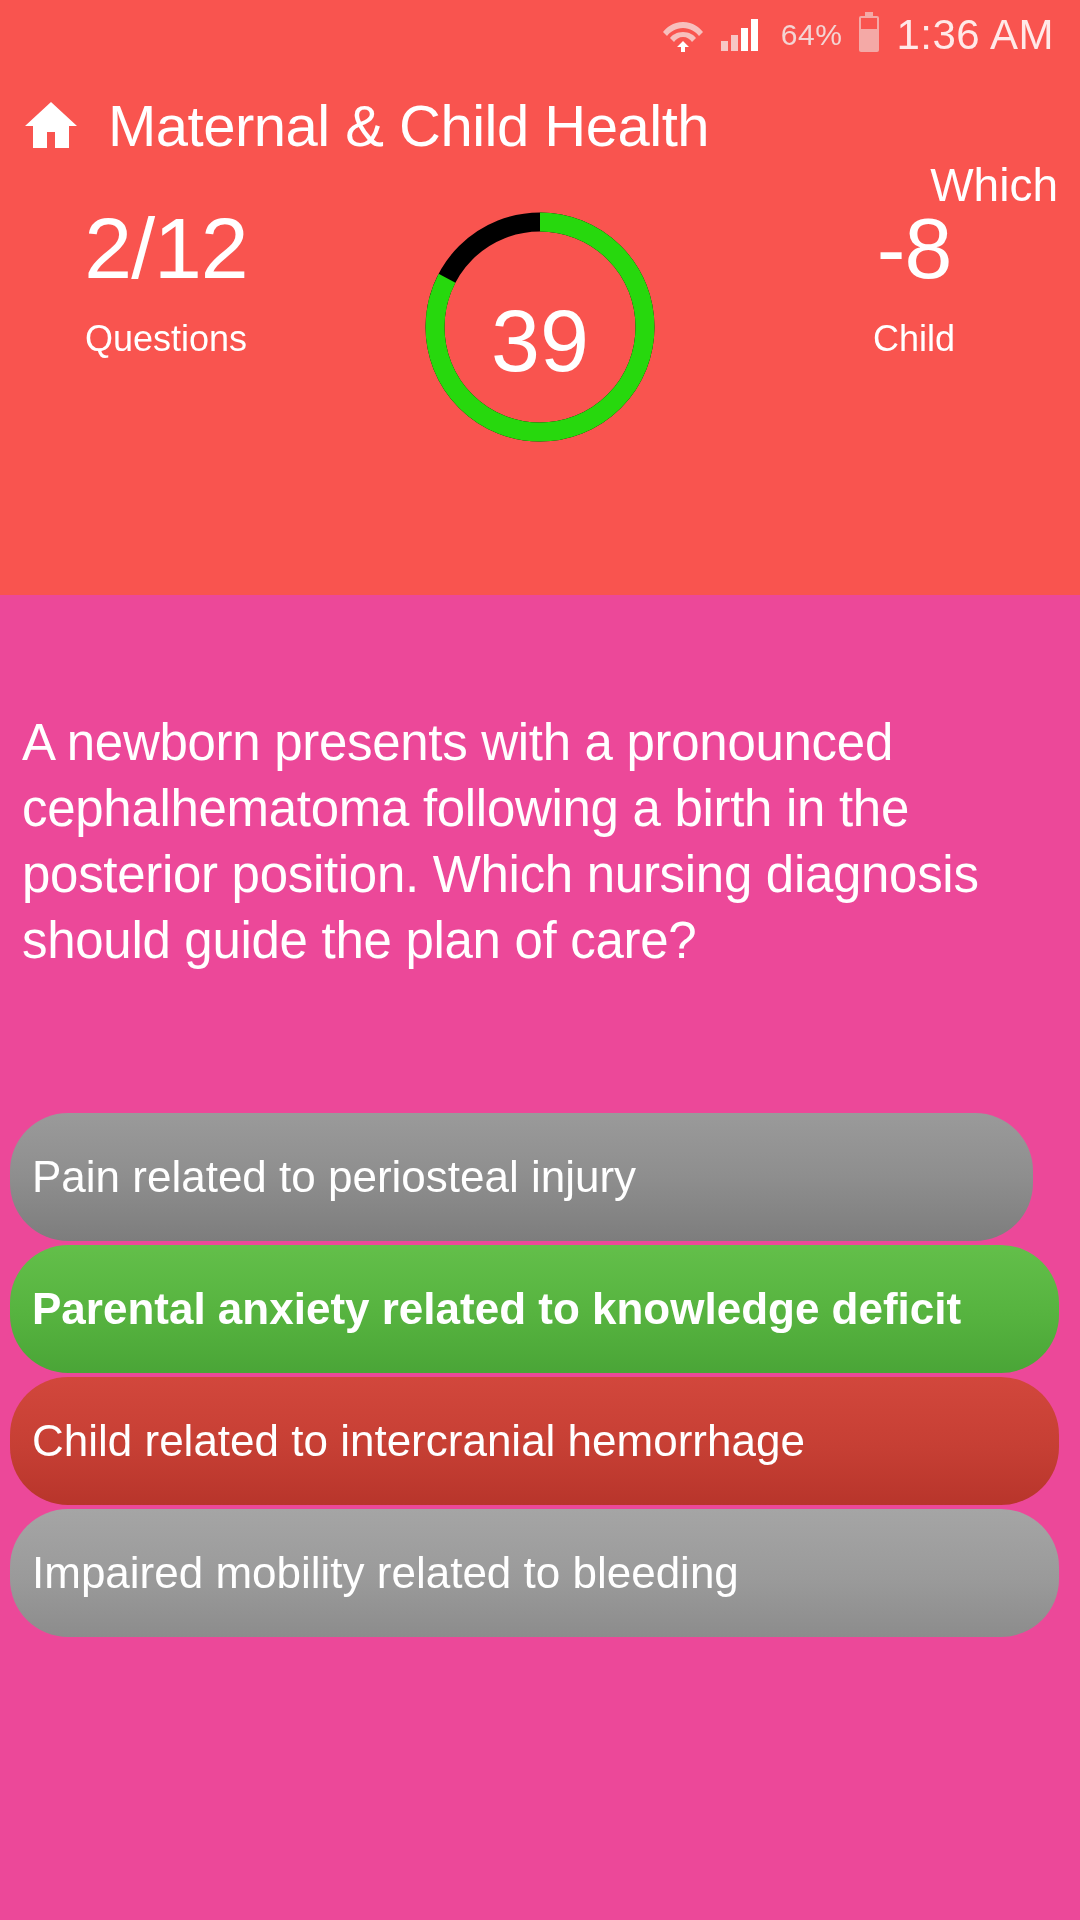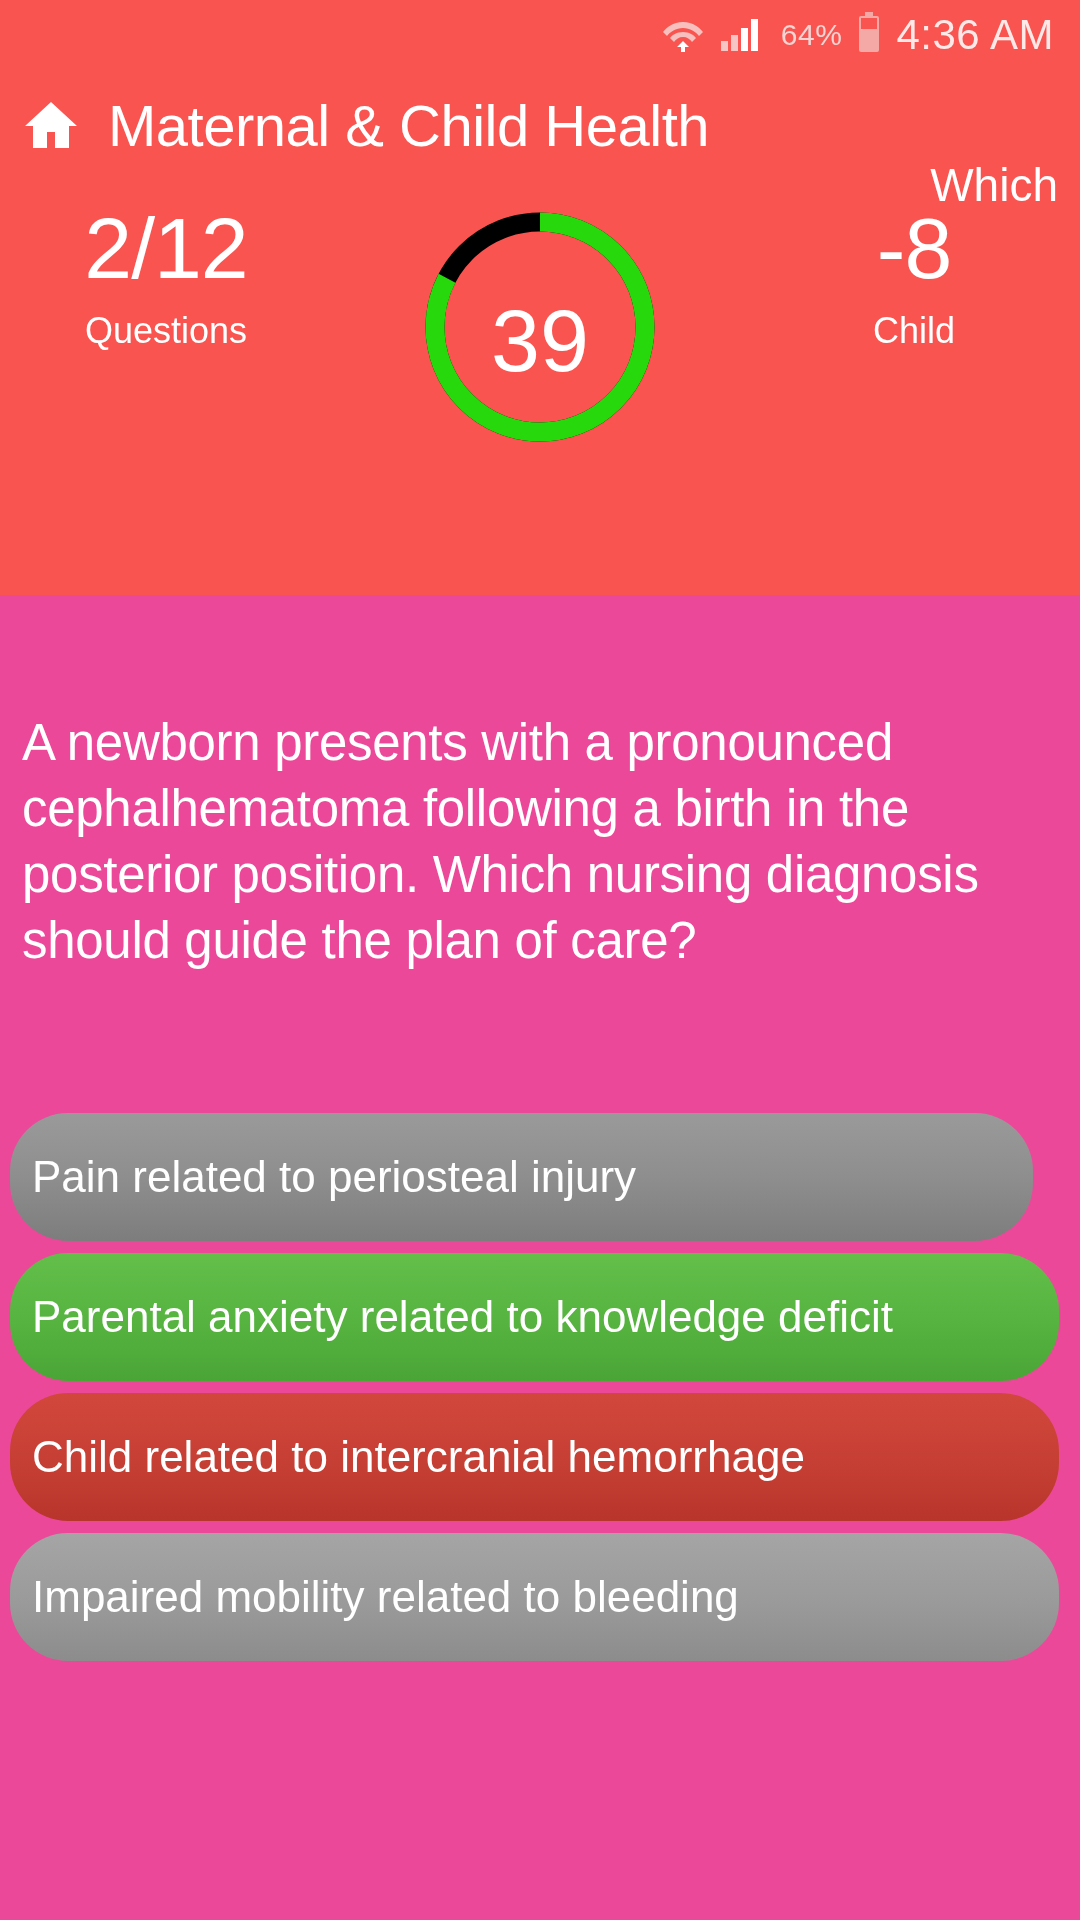--- a/index.html
+++ b/index.html
@@ -90,21 +90,21 @@
     color: #ffffff;
     font-size: 86px;
     font-weight: 400;
     line-height: 100px;
     letter-spacing: -1px;
   }
   .stat-label {
     color: #ffffff;
     font-size: 36px;
     font-weight: 400;
-    margin-top: 12px;
+    margin-top: 20px;
   }
 
   
   .timer-wrap {
     position: relative;
     width: 250px;
     height: 250px;
     margin-top: 4px;
   }
   .timer-wrap svg { display: block; }
@@ -137,37 +137,38 @@
   }
 
   .answers {
     position: absolute;
     left: 10px;
     right: 10px;
     top: 518px;
   }
   .answer {
     border-radius: 58px;
-    margin-bottom: 12px;
+    margin-bottom: 4px;
     padding: 26px 26px 26px 22px;
     color: #ffffff;
     font-size: 44px;
     line-height: 58px;
     font-weight: 400;
     min-height: 128px;
     display: flex;
     align-items: center;
   }
   .answer.grey {
     background: linear-gradient(to bottom, #9a9a9a 0%, #8e8e8e 50%, #7d7d7d 100%);
     width: 96.5%;
   }
   .answer.green {
     background: linear-gradient(to bottom, #63bf4a 0%, #56b33f 55%, #4aa537 100%);
     width: 99%;
+    font-weight: bold;
   }
   .answer.red {
     background: linear-gradient(to bottom, #d2473c 0%, #c63f34 55%, #b8352b 100%);
     width: 99%;
   }
   .answer.grey2 {
     background: linear-gradient(to bottom, #a5a5a5 0%, #9a9a9a 55%, #8c8c8c 100%);
     width: 99%;
   }
 </style>
@@ -193,21 +194,21 @@
       </svg>
     </span>
     <span class="battery-pct">64%</span>
     <span class="status-icon">
       <svg width="26" height="42" viewBox="0 0 26 42">
         <rect x="9" y="0" width="8" height="4" fill="#f4a9a6"></rect>
         <rect x="3" y="4" width="20" height="36" rx="2" fill="#f4a9a6"></rect>
         <rect x="5" y="6" width="16" height="11" fill="#f9544f"></rect>
       </svg>
     </span>
-    <span class="clock">4:36 AM</span>
+    <span class="clock">1:36 AM</span>
   </div>
 
   <div class="header">
 
     <div class="title-row">
       <span class="home-icon">
         <svg width="58" height="58" viewBox="0 0 58 58">
           <path d="M29 6 L3 30 h8 v22 h14 V36 h8 v16 h14 V30 h8 Z" fill="#ffffff"></path>
         </svg>
       </span>

